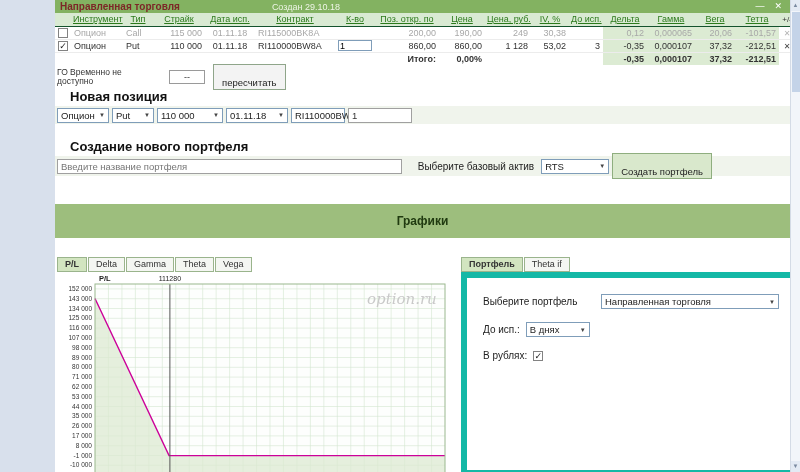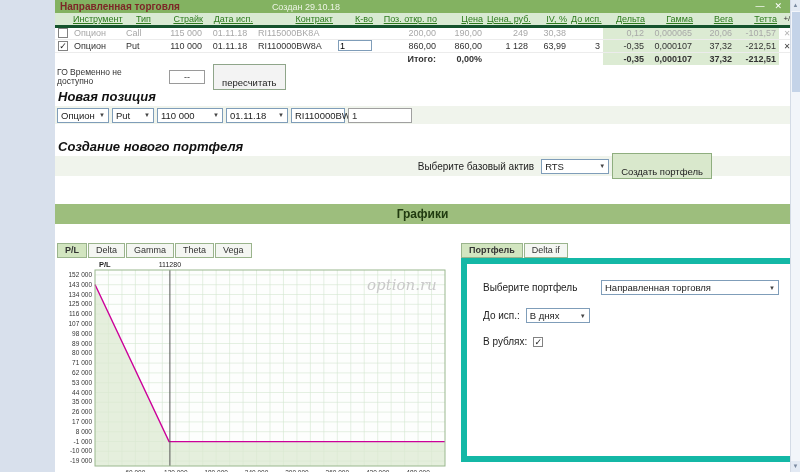--- a/index.html
+++ b/index.html
@@ -7,53 +7,53 @@
   body{overflow:hidden;background:#d8e0ec;font-family:"Liberation Sans",sans-serif;position:relative;}
   .app{position:absolute;left:55px;top:0;width:735px;height:472px;background:#fff;}
   
   .titlebar{height:13px;background:#83b261;display:flex;align-items:center;padding:0 8px 0 5px;}
   .tb-title{font-size:10px;font-weight:bold;color:#7c2727;white-space:nowrap;}
   .tb-created{font-size:9px;color:#eef5e6;margin-left:92px;white-space:nowrap;}
   .tb-icons{margin-left:auto;display:flex;gap:10px;}
   .tb-ic{color:#fff;font-size:9px;line-height:13px;cursor:pointer;}
   
   table.pos{border-collapse:collapse;table-layout:fixed;width:735px;font-size:9px;color:#333;}
-  .pos th{background:#d9ead3;font-weight:normal;height:13px;border-bottom:3px solid #14532d;padding:0 2px;white-space:nowrap;overflow:hidden;text-align:right;}
+  .pos th{background:#d9ead3;font-weight:normal;height:13px;border-bottom:1px solid #14532d;padding:0 2px;white-space:nowrap;overflow:hidden;text-align:center;}
   .hlink{color:#2c7a1c;text-decoration:underline;cursor:pointer;font-size:9px;}
   .pos td{height:13px;padding:0 3px;border-bottom:1px solid #ececec;white-space:nowrap;overflow:hidden;}
   .pos td.green{background:#dcebd3;}
   .pos td.r{text-align:right;}
   .pos td.c{text-align:center;}
   tr.muted td{color:#a8a8a8;}
   tr.muted .x-ic{color:#b4b4b4;}
   .x-ic{color:#444;font-size:8px;cursor:pointer;}
   .cb{display:inline-block;width:10px;height:10px;border:1px solid #828282;background:#fff;font-size:9px;line-height:9px;text-align:center;color:#222;vertical-align:middle;cursor:pointer;}
   input.qty{width:100%;height:11px;border:1px solid #7f9db9;font-size:9px;padding:0 1px;font-family:inherit;}
   tr.totals td{font-weight:bold;border-bottom:none;}
   
   .go-row{display:flex;align-items:center;gap:8px;padding:2px 2px;height:22px;margin-top:1px;}
   .go-label{width:84px;font-size:8.5px;line-height:9px;color:#333;}
   .go-box{width:36px;height:14px;border:1px solid #9a9a9a;background:#fff;font-size:9px;text-align:center;line-height:12px;margin-left:20px;color:#333;}
   .btn{border:1px solid #8fa58a;background:#f3f3f3;font-size:9.5px;height:16px;padding:12px 8px;cursor:pointer;font-family:inherit;color:#222;}
   .btn.green{background:#d9e8cc;border-color:#8fae7f;}
   
-  .h1{font-size:13px;font-weight:bold;color:#111;margin:1px 0 2px 3px;height:15px;font-style:italic;}
+  .h1{font-size:13px;font-weight:bold;color:#111;margin:1px 0 2px 15px;height:15px;}
   .h1.mt{margin-top:15px;}
   .band{display:flex;align-items:center;gap:3px;background:#f0f4ec;padding:2px;height:18px;}
   .band.tall{height:20px;}
   .sel{display:inline-flex;align-items:center;justify-content:space-between;border:1px solid #7f9db9;background:#fff;height:15px;font-size:9.5px;padding:0 3px;cursor:pointer;color:#222;white-space:nowrap;}
   .arr{font-size:6px;color:#444;margin-left:4px;}
   .ti{border:1px solid #a0a0a0;background:#fff;height:15px;font-size:9.5px;padding:0 3px;font-family:inherit;color:#333;}
   .w42{width:42px;}.w52{width:52px;}.w62{width:62px;}.w64{width:64px;}.w66{width:66px;}
   .w68{width:68px;}.w76{width:54px;}.w178{width:178px;}.w345{width:345px;}
   .addpos{margin-left:auto;margin-right:76px;width:112px;}
   .createpf{margin-right:76px;}
   .ba-label{margin-left:auto;font-size:10px;color:#222;padding-right:4px;}
   
-  .section-bar{height:20px;background:#9dbe7d;display:flex;align-items:center;justify-content:center;font-size:12px;font-weight:bold;color:#203a10;margin-top:28px;}
+  .section-bar{height:34px;background:#9dbe7d;display:flex;align-items:center;justify-content:center;font-size:12px;font-weight:bold;color:#203a10;margin-top:28px;}
   
   .charts{display:flex;margin-top:19px;padding-left:2px;}
   .chart-block{width:392px;}
   .tabs{display:flex;gap:1px;height:15px;}
   .tab{border:1px solid #9ab48c;background:#f4f6f2;font-size:9px;padding:0 7px;line-height:13px;cursor:pointer;color:#333;white-space:nowrap;}
   .tab.active{background:#d2e5c0;font-weight:bold;}
   svg.chart{display:block;background:#fff;}
   .rpanel{margin-left:12px;flex:1;margin-right:4px;}
   .rp-body{border:6px solid #14b8a6;height:204px;padding:16px 10px 0 16px;}
   .rp-row{display:flex;align-items:center;margin-bottom:13px;font-size:10px;color:#222;gap:6px;}
@@ -144,21 +144,21 @@
           <td><span class="cb">✓</span></td>
           <td>Опцион</td>
           <td>Put</td>
           <td class="r">110 000</td>
           <td class="c">01.11.18</td>
           <td>RI110000BW8A</td>
           <td><input class="qty" value="1" style=""></td>
           <td class="r">860,00</td>
           <td class="r">860,00</td>
           <td class="r">1 128</td>
-          <td class="r">63,99</td>
+          <td class="r">53,02</td>
           <td class="r">3</td>
           <td class="green r">-0,35</td>
           <td class="green r">0,000107</td>
           <td class="green r">37,32</td>
           <td class="green r">-212,51</td>
           <td class="c"><span class="x-ic">✕</span></td>
         </tr>
         <tr class="totals">
           <td></td>
           <td></td>
@@ -209,20 +209,21 @@
     <div class="sel w76">
         <span>RI110000BW</span>
         <span class="arr">▼</span>
       </div>
     <input class="ti w64" value="1" style="">
   </div>
 
   <div class="h1 mt">Создание нового портфеля</div>
 
   <div class="band tall">
+    <input class="ti w345" placeholder="Введите название портфеля" style="">
     <span class="ba-label">Выберите базовый актив</span>
     <div class="sel w68">
         <span>RTS</span>
         <span class="arr">▼</span>
       </div>
     <button class="btn green createpf">Создать портфель</button>
   </div>
 
   <div class="section-bar">Графики</div>
 
@@ -315,21 +316,21 @@
           <text x="280.30769230769226" y="217" text-anchor="middle" font-size="6.5" fill="#333">360 000</text>
           <text x="320.6923076923077" y="217" text-anchor="middle" font-size="6.5" fill="#333">420 000</text>
           <text x="361.0769230769231" y="217" text-anchor="middle" font-size="6.5" fill="#333">480 000</text>
           <text x="42" y="9" font-size="7.5" font-weight="bold" fill="#222">P/L</text>
           <text x="310" y="32" font-size="15" font-style="italic" fill="#c9c9c9" font-family="DejaVu Serif, serif">option.ru</text>
         </svg>
     </div>
     <div class="rpanel">
       <div class="tabs" id="panel-tabs">
           <div class="tab active">Портфель</div>
-          <div class="tab">Delta if</div>
+          <div class="tab">Theta if</div>
         </div>
       <div class="rp-body">
         <div class="rp-row">
           <span class="rp-label">Выберите портфель</span>
           <div class="sel w178 mla">
               <span>Направленная торговля</span>
               <span class="arr">▼</span>
             </div>
         </div>
         <div class="rp-row">

